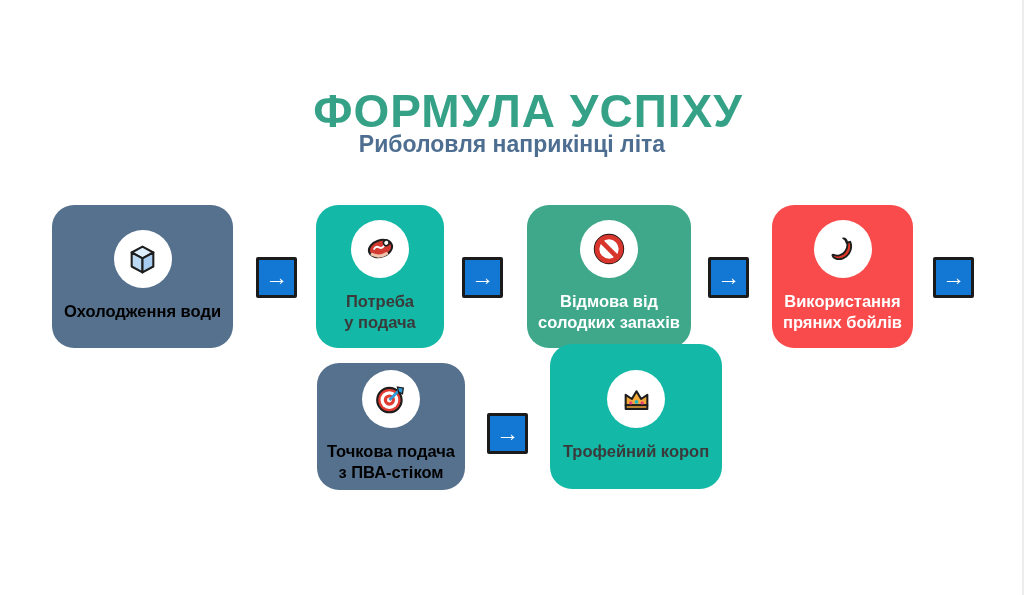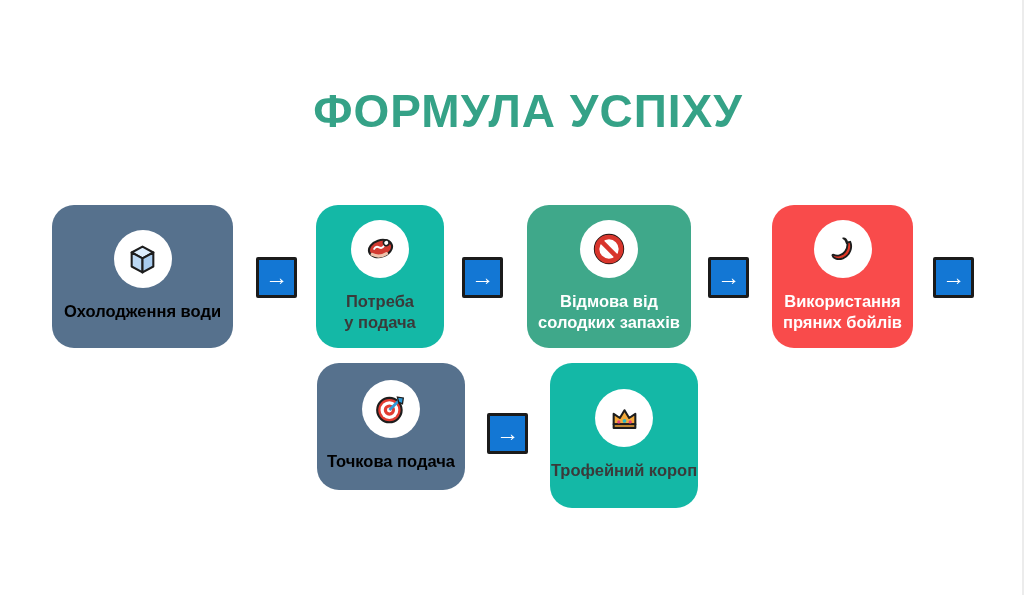--- a/index.html
+++ b/index.html
@@ -39,20 +39,21 @@
   .edge{
     position:absolute;right:0;top:0;width:2px;height:595px;background:#ececec;
   }
 </style>
 </head>
 <body>
 
 <div id="stage">
 
   <h1 class="title">ФОРМУЛА УСПІХУ</h1>
+  <h2 class="subtitle">Риболовля наприкінці літа</h2>
 
   <div class="card slate" style="left:52px;top:205px;width:181px;height:143px">
     <div class="circle">
       <svg width="33" height="33" viewBox="0 0 32 32">
         <g stroke="#1d1d1d" stroke-width="2" stroke-linejoin="round">
           <polygon points="16,3.5 26.5,9.2 16,15 5.5,9.2" fill="#ddeefe"></polygon>
           <polygon points="5.5,9.2 16,15 16,28.5 5.5,22.8" fill="#bcd9f4"></polygon>
           <polygon points="26.5,9.2 26.5,22.8 16,28.5 16,15" fill="#a9cdf0"></polygon>
         </g>
       </svg>
@@ -128,28 +129,29 @@
         <circle cx="14.5" cy="17" r="11.5" fill="#e23b31" stroke="#1d1d1d" stroke-width="2"></circle>
         <circle cx="14.5" cy="17" r="8.4" fill="#ffffff"></circle>
         <circle cx="14.5" cy="17" r="5.3" fill="#e23b31"></circle>
         <circle cx="14.5" cy="17" r="2.3" fill="#ffffff"></circle>
         <line x1="14.5" y1="17" x2="23.5" y2="8" stroke="#2f9ad8" stroke-width="2.6"></line>
         <polygon points="22,4.8 27.6,5.6 26.8,11.2 23.2,9.6" fill="#2f9ad8" stroke="#1d1d1d" stroke-width="1.2"></polygon>
       </svg>
     </div>
     <div class="label">
       <span class="line">Точкова подача</span>
+      <span class="line">з ПВА-стіком</span>
     </div>
   </div>
 
   <div class="arrow" style="left:487px;top:413px">
     <span>→</span>
   </div>
 
-  <div class="card yellow" style="left:550px;top:363px;width:148px;height:145px">
+  <div class="card yellow" style="left:550px;top:344px;width:172px;height:145px">
     <div class="circle">
       <svg width="33" height="33" viewBox="0 0 32 32">
         <path d="M5.5 21.5 L5.5 11.5 L11.5 15.5 L16 8 L20.5 15.5 L26.5 11.5 L26.5 21.5 Z" fill="#f3a93a" stroke="#1d1d1d" stroke-width="2" stroke-linejoin="round"></path>
         <rect x="5.5" y="21.5" width="21" height="3.6" fill="#f3a93a" stroke="#1d1d1d" stroke-width="2" stroke-linejoin="round"></rect>
         <circle cx="10.5" cy="19.3" r="1.6" fill="#e8417c"></circle>
         <circle cx="16" cy="18.4" r="1.8" fill="#27b7c3"></circle>
         <circle cx="21.5" cy="19.3" r="1.6" fill="#e8417c"></circle>
       </svg>
     </div>
     <div class="label">

